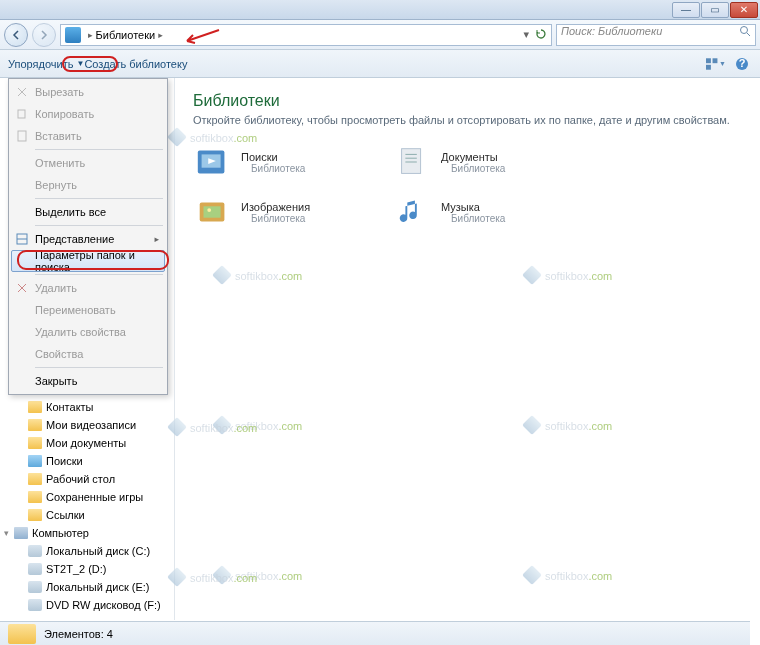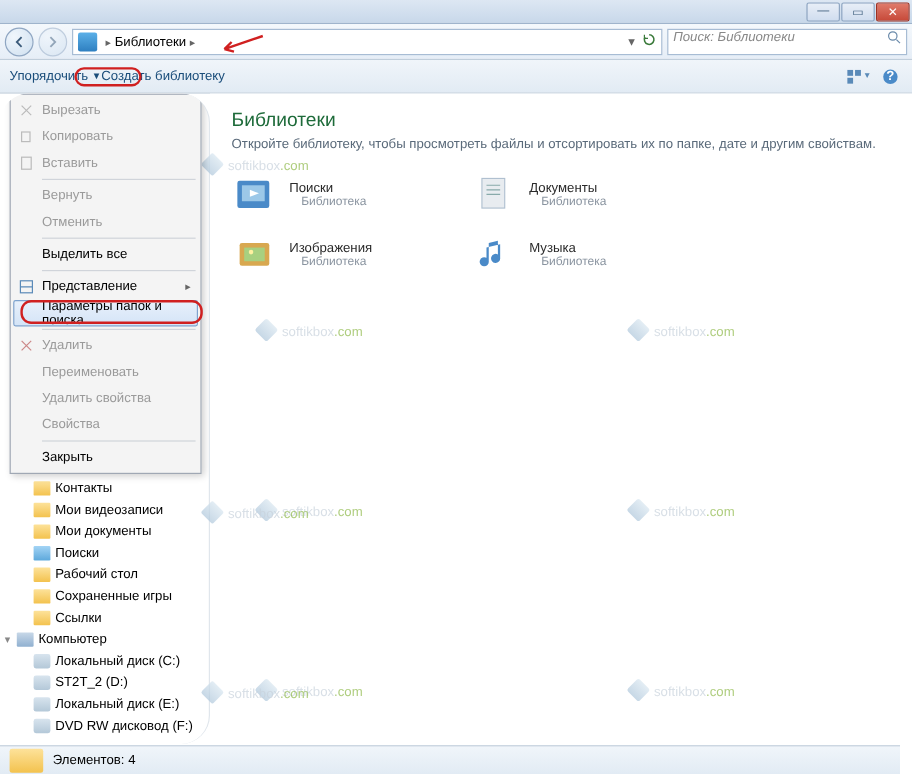--- a/index.html
+++ b/index.html
@@ -25,21 +25,21 @@
 
 
 .toolbar { height: 28px; background: linear-gradient(#f0f5fa, #e2ebf4); display: flex; align-items: center; padding: 0 8px; gap: 0; border-bottom: 1px solid #c0cedb; position: relative; }
 .tool-btn { color: #1a4d7a; cursor: pointer; display: flex; align-items: center; gap: 3px; }
 .tool-icons-right { margin-left: auto; display: flex; gap: 6px; }
 .tool-icon { width: 20px; height: 20px; display: flex; align-items: center; justify-content: center; cursor: pointer; }
 .red-circle2 { position: absolute; left: 62px; top: 6px; width: 56px; height: 16px; border: 2px solid #d02020; border-radius: 10px; pointer-events: none; }
 
 
 .main { display: flex; height: 542px; }
-.sidebar { width: 175px; background: #fff; border-right: 1px solid #e0e6ec; overflow: hidden; position: relative; border-radius: 24px; }
+.sidebar { width: 175px; background: #fff; border-right: 1px solid #e0e6ec; overflow: hidden; position: relative; }
 .content { flex: 1; background: #fff; padding: 14px 18px; position: relative; }
 
 
 .dropdown { position: absolute; left: 8px; top: 0; width: 160px; background: #f4f4f4; border: 1px solid #a0a8b4; box-shadow: 2px 2px 6px rgba(0,0,0,.2); z-index: 10; padding: 2px; }
 .dd-item { height: 22px; display: flex; align-items: center; padding: 0 6px 0 24px; cursor: pointer; position: relative; }
 .dd-item.disabled { color: #9a9a9a; cursor: default; }
 .dd-item.highlight { background: linear-gradient(#e8f0fb, #d4e4f7); border: 1px solid #7da2ce; border-radius: 2px; padding-left: 23px; }
 .dd-sep { height: 1px; background: #d0d4da; margin: 2px 2px 2px 24px; }
 .dd-icon { position: absolute; left: 4px; width: 14px; height: 14px; }
 .dd-sub { position: absolute; right: 6px; font-size: 9px; color: #666; }
@@ -161,24 +161,24 @@
           <span>Копировать</span>
         </div>
       <div class="dd-item disabled">
           <svg class="dd-icon" viewBox="0 0 14 14">
             <rect x="3" y="2" width="8" height="10" stroke="#bbb" fill="none"></rect>
           </svg>
           <span>Вставить</span>
         </div>
       <div class="dd-sep"></div>
       <div class="dd-item disabled">
+          <span>Отменить</span>
+        </div>
+      <div class="dd-item disabled">
           <span>Вернуть</span>
-        </div>
-      <div class="dd-item disabled">
-          <span>Отменить</span>
         </div>
       <div class="dd-sep"></div>
       <div class="dd-item">
           <span>Выделить все</span>
         </div>
       <div class="dd-sep"></div>
       <div class="dd-item">
           <svg class="dd-icon" viewBox="0 0 14 14">
             <rect x="2" y="2" width="10" height="10" stroke="#5a8ab8" fill="none"></rect>
             <line x1="2" y1="7" x2="12" y2="7" stroke="#5a8ab8"></line>

